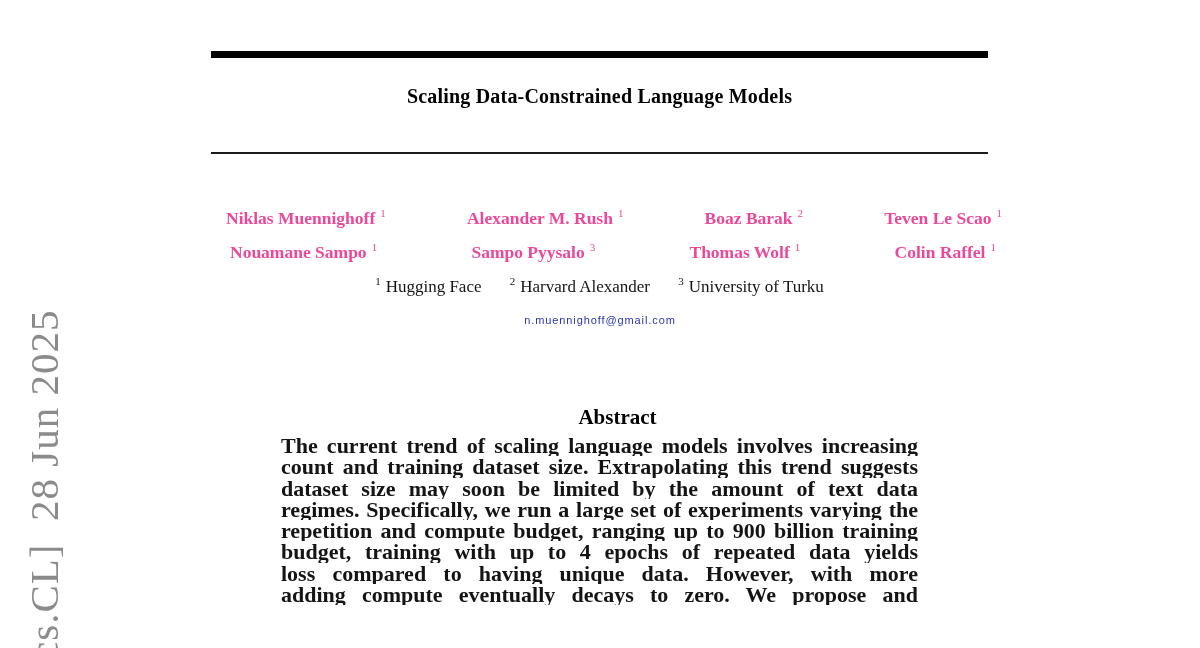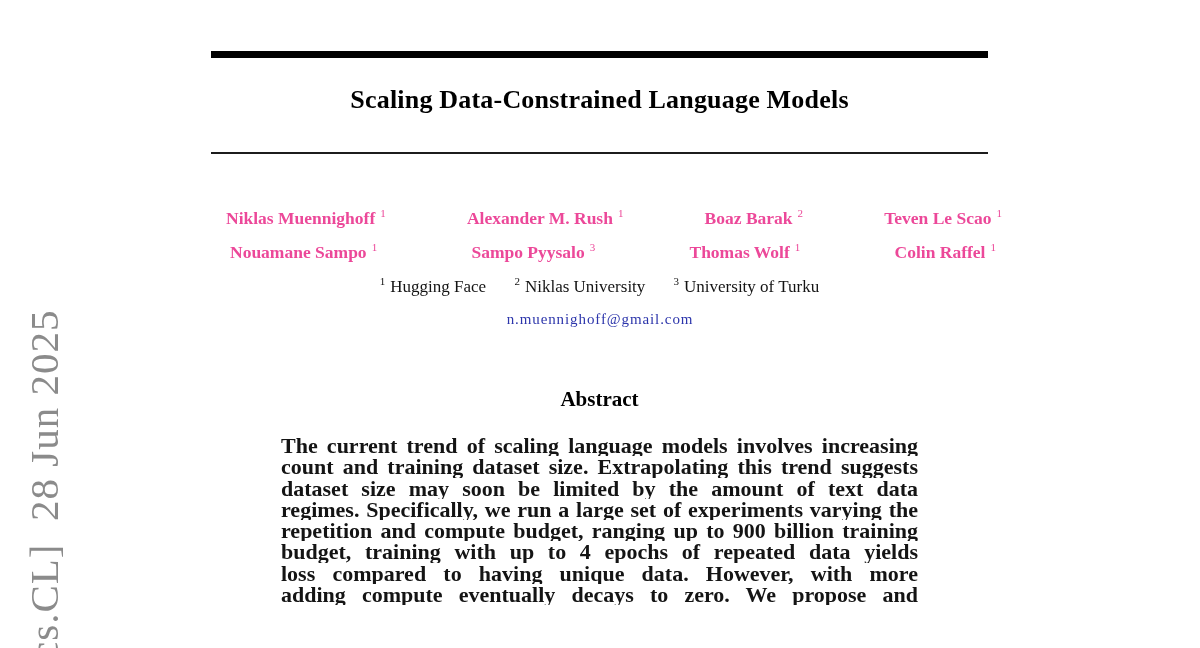--- a/index.html
+++ b/index.html
@@ -26,21 +26,21 @@
     position:absolute; left:211px; top:51px;
     width:777px; height:7px; background:#000;
   }
   .rule-thin {
     position:absolute; left:211px; top:152px;
     width:777px; height:2px; background:#1c1c1c;
   }
   .paper-title {
     position:absolute; left:211px; top:85px; width:777px;
     margin:0; text-align:center;
-    font-size:26px; font-weight:bold; color:#000;
+    font-size:20px; font-weight:bold; color:#000;
     letter-spacing:0.2px;
   }
   .authors-row {
     position:absolute;
     display:flex; justify-content:space-between;
     font-size:17.5px; font-weight:bold; color:#ec4899;
     white-space:nowrap;
   }
   .authors-row1 { left:226px; top:208px; width:776px; }
   .authors-row2 { left:230px; top:242px; width:766px; }
@@ -53,27 +53,27 @@
     text-align:center; font-size:17px; color:#141414;
   }
   .affil-item { margin:0 12px; white-space:nowrap; }
   .affil-item sup {
     font-size:11px; margin-right:5px; vertical-align:super; line-height:0;
   }
   .email-row {
     position:absolute; left:0; top:310px; width:1200px; text-align:center;
   }
   .email-link {
-    font-family:Liberation Serif, serif;
-    font-size:15px; letter-spacing:0.9px;
+    font-family:Liberation Sans, sans-serif;
+    font-size:11px; letter-spacing:0.9px;
     color:#2c35ab; text-decoration:none;
   }
   .abstract-heading {
     position:absolute; left:211px; top:387px; width:777px;
-    margin:0; text-align:center;
+    margin:18px; text-align:center;
     font-size:21px; font-weight:bold; color:#000;
   }
   .abstract-body {
     position:absolute; left:281px; top:435px; width:637px;
     font-size:22px; color:#141414;font-weight:bold;
   }
   .abs-line {
     text-align:justify;
     text-align-last:justify;
     line-height:21.3px;
@@ -101,21 +101,21 @@
 
 <div class="authors-row authors-row2">
   <span class="author"><span>Nouamane Sampo</span><sup>1</sup></span>
   <span class="author"><span>Sampo Pyysalo</span><sup>3</sup></span>
   <span class="author"><span>Thomas Wolf</span><sup>1</sup></span>
   <span class="author"><span>Colin Raffel</span><sup>1</sup></span>
 </div>
 
 <div class="affils">
   <span class="affil-item"><sup>1</sup><span>Hugging Face</span></span>
-  <span class="affil-item"><sup>2</sup><span>Niklas University</span></span>
+  <span class="affil-item"><sup>2</sup><span>Harvard Alexander</span></span>
   <span class="affil-item"><sup>3</sup><span>University of Turku</span></span>
 </div>
 
 <div class="email-row">
   <a href="#" class="email-link">n.muennighoff@gmail.com</a>
 </div>
 
 <h2 class="abstract-heading">Abstract</h2>
 
 <div class="abstract-body">

